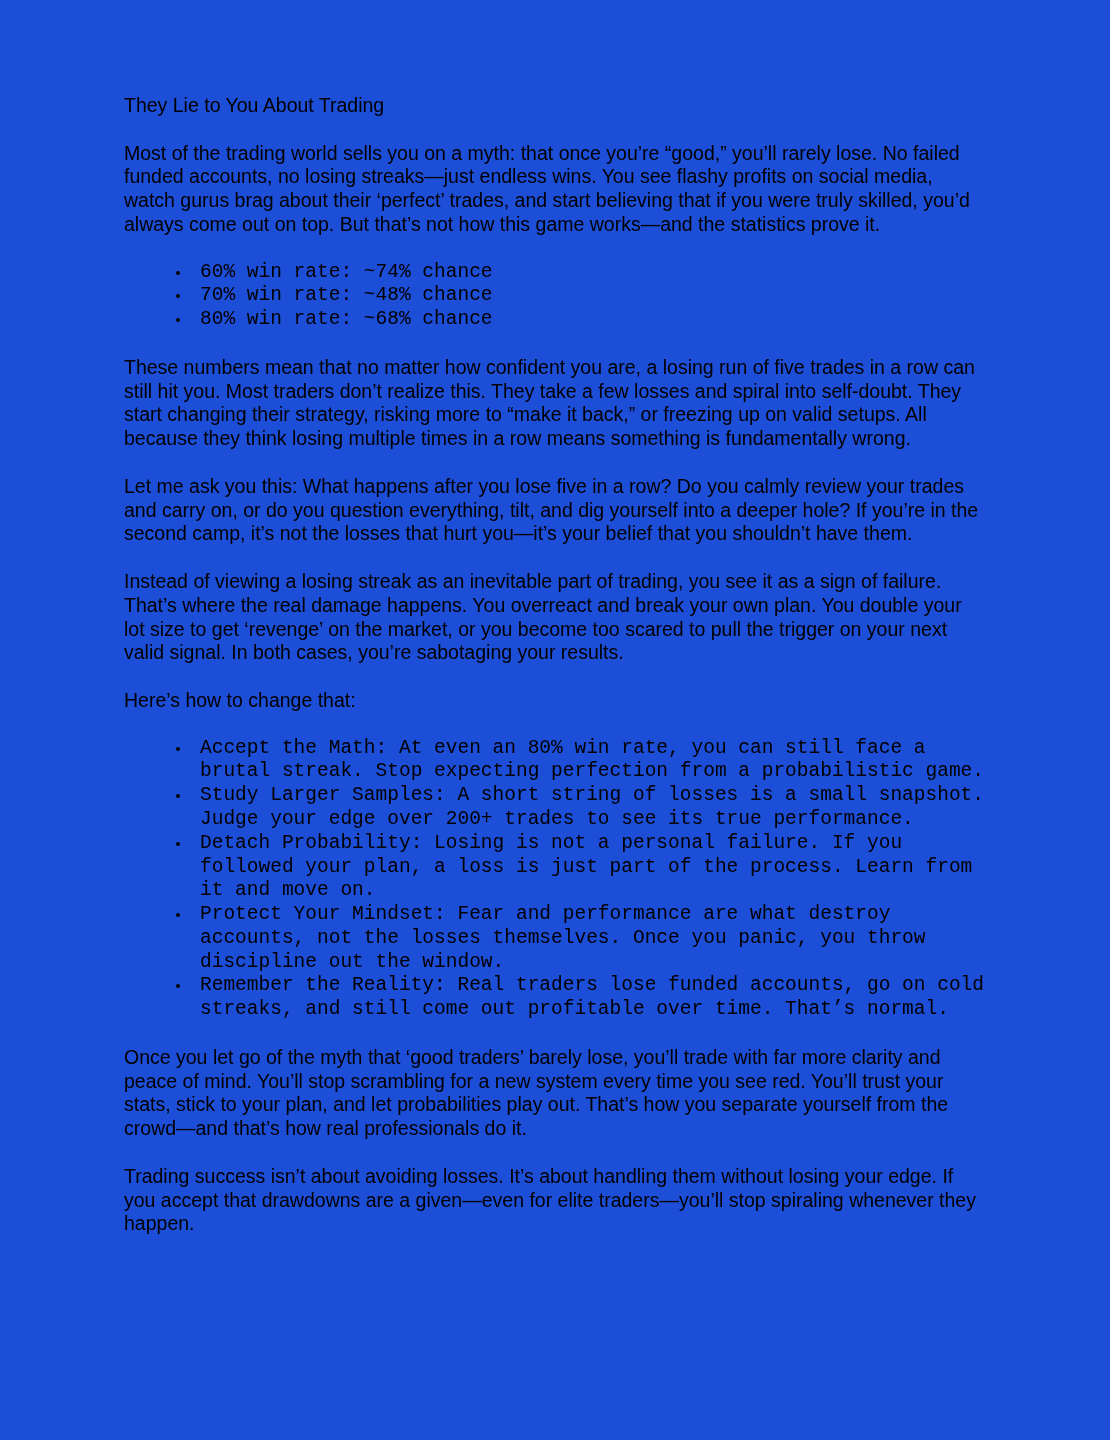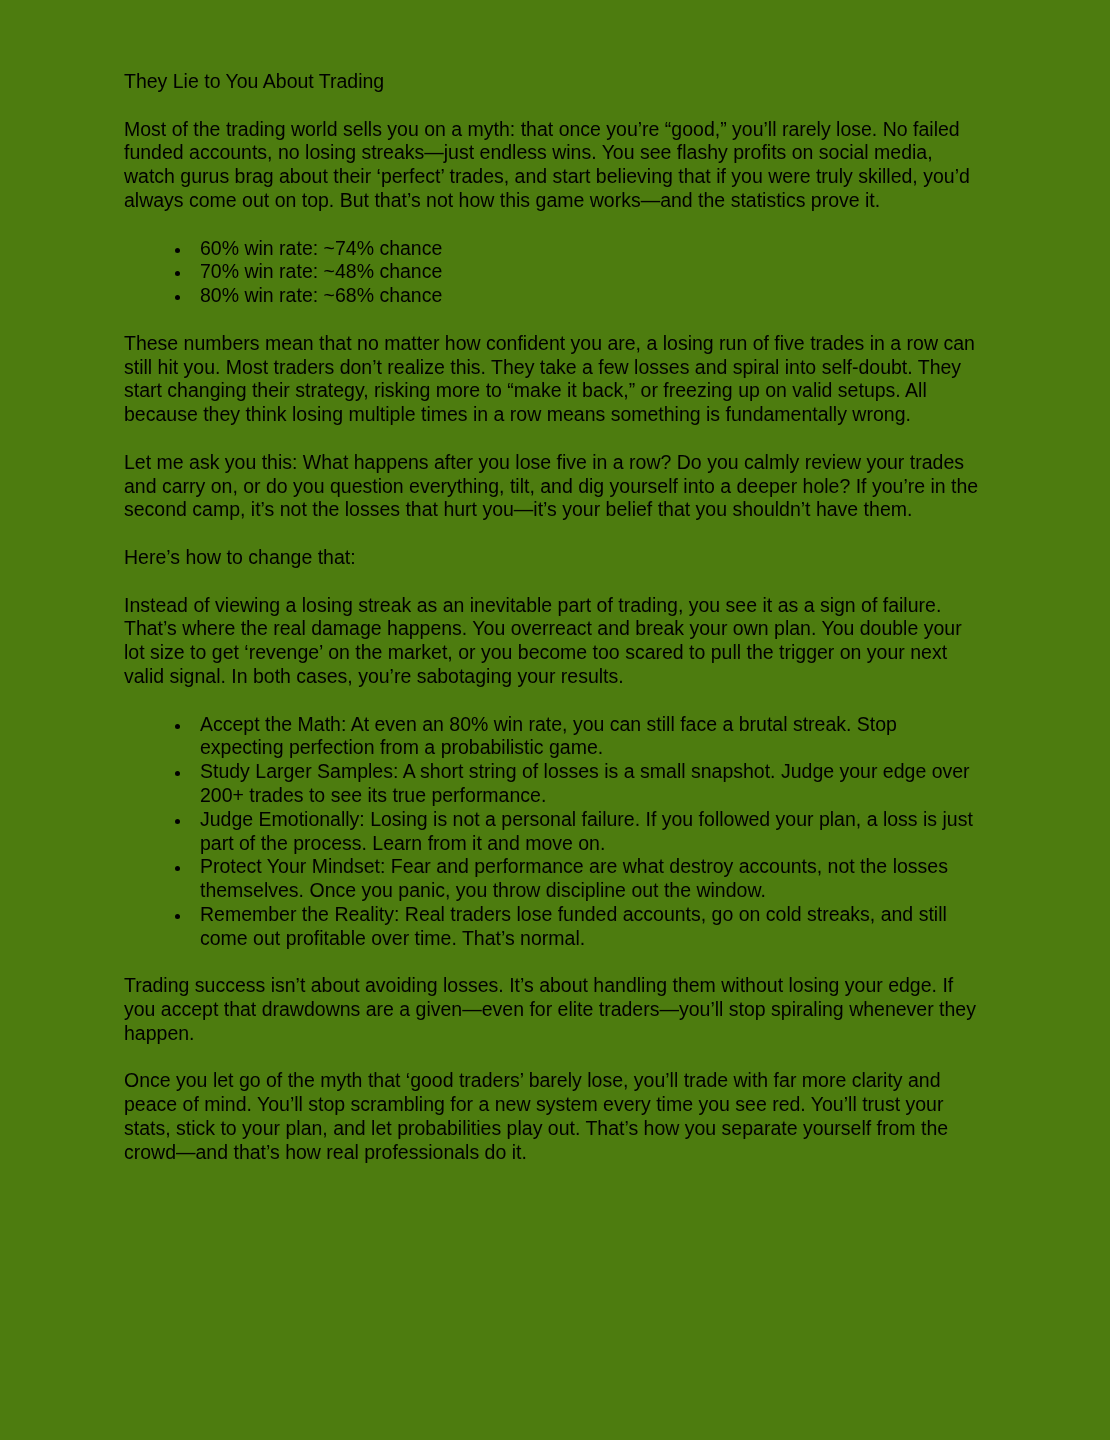--- a/index.html
+++ b/index.html
@@ -11,38 +11,39 @@
     width: 1110px;
     height: 1440px;
     overflow: hidden;
     font-family: "Liberation Sans", sans-serif;
     color: #000000;
   }
   .page {
     box-sizing: border-box;
     width: 1110px;
     height: 1440px;
-    padding: 70px 125px 40px 124px;
-    background: #4d7c0f;
+    padding: 94px 125px 40px 124px;
+    background: #1d4ed8;
   }
   .page p {
     margin: 0 0 23.8px 0;
     font-size: 19.5px;
     line-height: 23.8px;
     font-weight: 400;
   }
   .page ul {
     margin: 0 0 23.8px 0;
     padding: 0 0 0 67px;
     list-style: disc outside;
   }
   .page li {
     font-size: 19.5px;
     line-height: 23.8px;
     padding-left: 9px;
+    font-family: Liberation Mono, monospace;
   }
   .page li::marker {
     font-size: 15px;
   }
 </style>
 </head>
 <body>
 
 <div class="page">
 
@@ -54,30 +55,30 @@
   <ul>
     <li>60% win rate: ~74% chance</li>
     <li>70% win rate: ~48% chance</li>
     <li>80% win rate: ~68% chance</li>
   </ul>
 
   <p>These numbers mean that no matter how confident you are, a losing run of five trades in a row can still hit you. Most traders don’t realize this. They take a few losses and spiral into self-doubt. They start changing their strategy, risking more to “make it back,” or freezing up on valid setups. All because they think losing multiple times in a row means something is fundamentally wrong.</p>
 
   <p>Let me ask you this: What happens after you lose five in a row? Do you calmly review your trades and carry on, or do you question everything, tilt, and dig yourself into a deeper hole? If you’re in the second camp, it’s not the losses that hurt you—it’s your belief that you shouldn’t have them.</p>
 
+  <p>Instead of viewing a losing streak as an inevitable part of trading, you see it as a sign of failure. That’s where the real damage happens. You overreact and break your own plan. You double your lot size to get ‘revenge’ on the market, or you become too scared to pull the trigger on your next valid signal. In both cases, you’re sabotaging your results.</p>
+
   <p>Here’s how to change that:</p>
-
-  <p>Instead of viewing a losing streak as an inevitable part of trading, you see it as a sign of failure. That’s where the real damage happens. You overreact and break your own plan. You double your lot size to get ‘revenge’ on the market, or you become too scared to pull the trigger on your next valid signal. In both cases, you’re sabotaging your results.</p>
 
   <ul>
     <li>Accept the Math: At even an 80% win rate, you can still face a brutal streak. Stop expecting perfection from a probabilistic game.</li>
     <li>Study Larger Samples: A short string of losses is a small snapshot. Judge your edge over 200+ trades to see its true performance.</li>
-    <li>Judge Emotionally: Losing is not a personal failure. If you followed your plan, a loss is just part of the process. Learn from it and move on.</li>
+    <li>Detach Probability: Losing is not a personal failure. If you followed your plan, a loss is just part of the process. Learn from it and move on.</li>
     <li>Protect Your Mindset: Fear and performance are what destroy accounts, not the losses themselves. Once you panic, you throw discipline out the window.</li>
     <li>Remember the Reality: Real traders lose funded accounts, go on cold streaks, and still come out profitable over time. That’s normal.</li>
   </ul>
 
+  <p>Once you let go of the myth that ‘good traders’ barely lose, you’ll trade with far more clarity and peace of mind. You’ll stop scrambling for a new system every time you see red. You’ll trust your stats, stick to your plan, and let probabilities play out. That’s how you separate yourself from the crowd—and that’s how real professionals do it.</p>
+
   <p>Trading success isn’t about avoiding losses. It’s about handling them without losing your edge. If you accept that drawdowns are a given—even for elite traders—you’ll stop spiraling whenever they happen.</p>
-
-  <p>Once you let go of the myth that ‘good traders’ barely lose, you’ll trade with far more clarity and peace of mind. You’ll stop scrambling for a new system every time you see red. You’ll trust your stats, stick to your plan, and let probabilities play out. That’s how you separate yourself from the crowd—and that’s how real professionals do it.</p>
 
 
 </div>
 
 </body></html>

